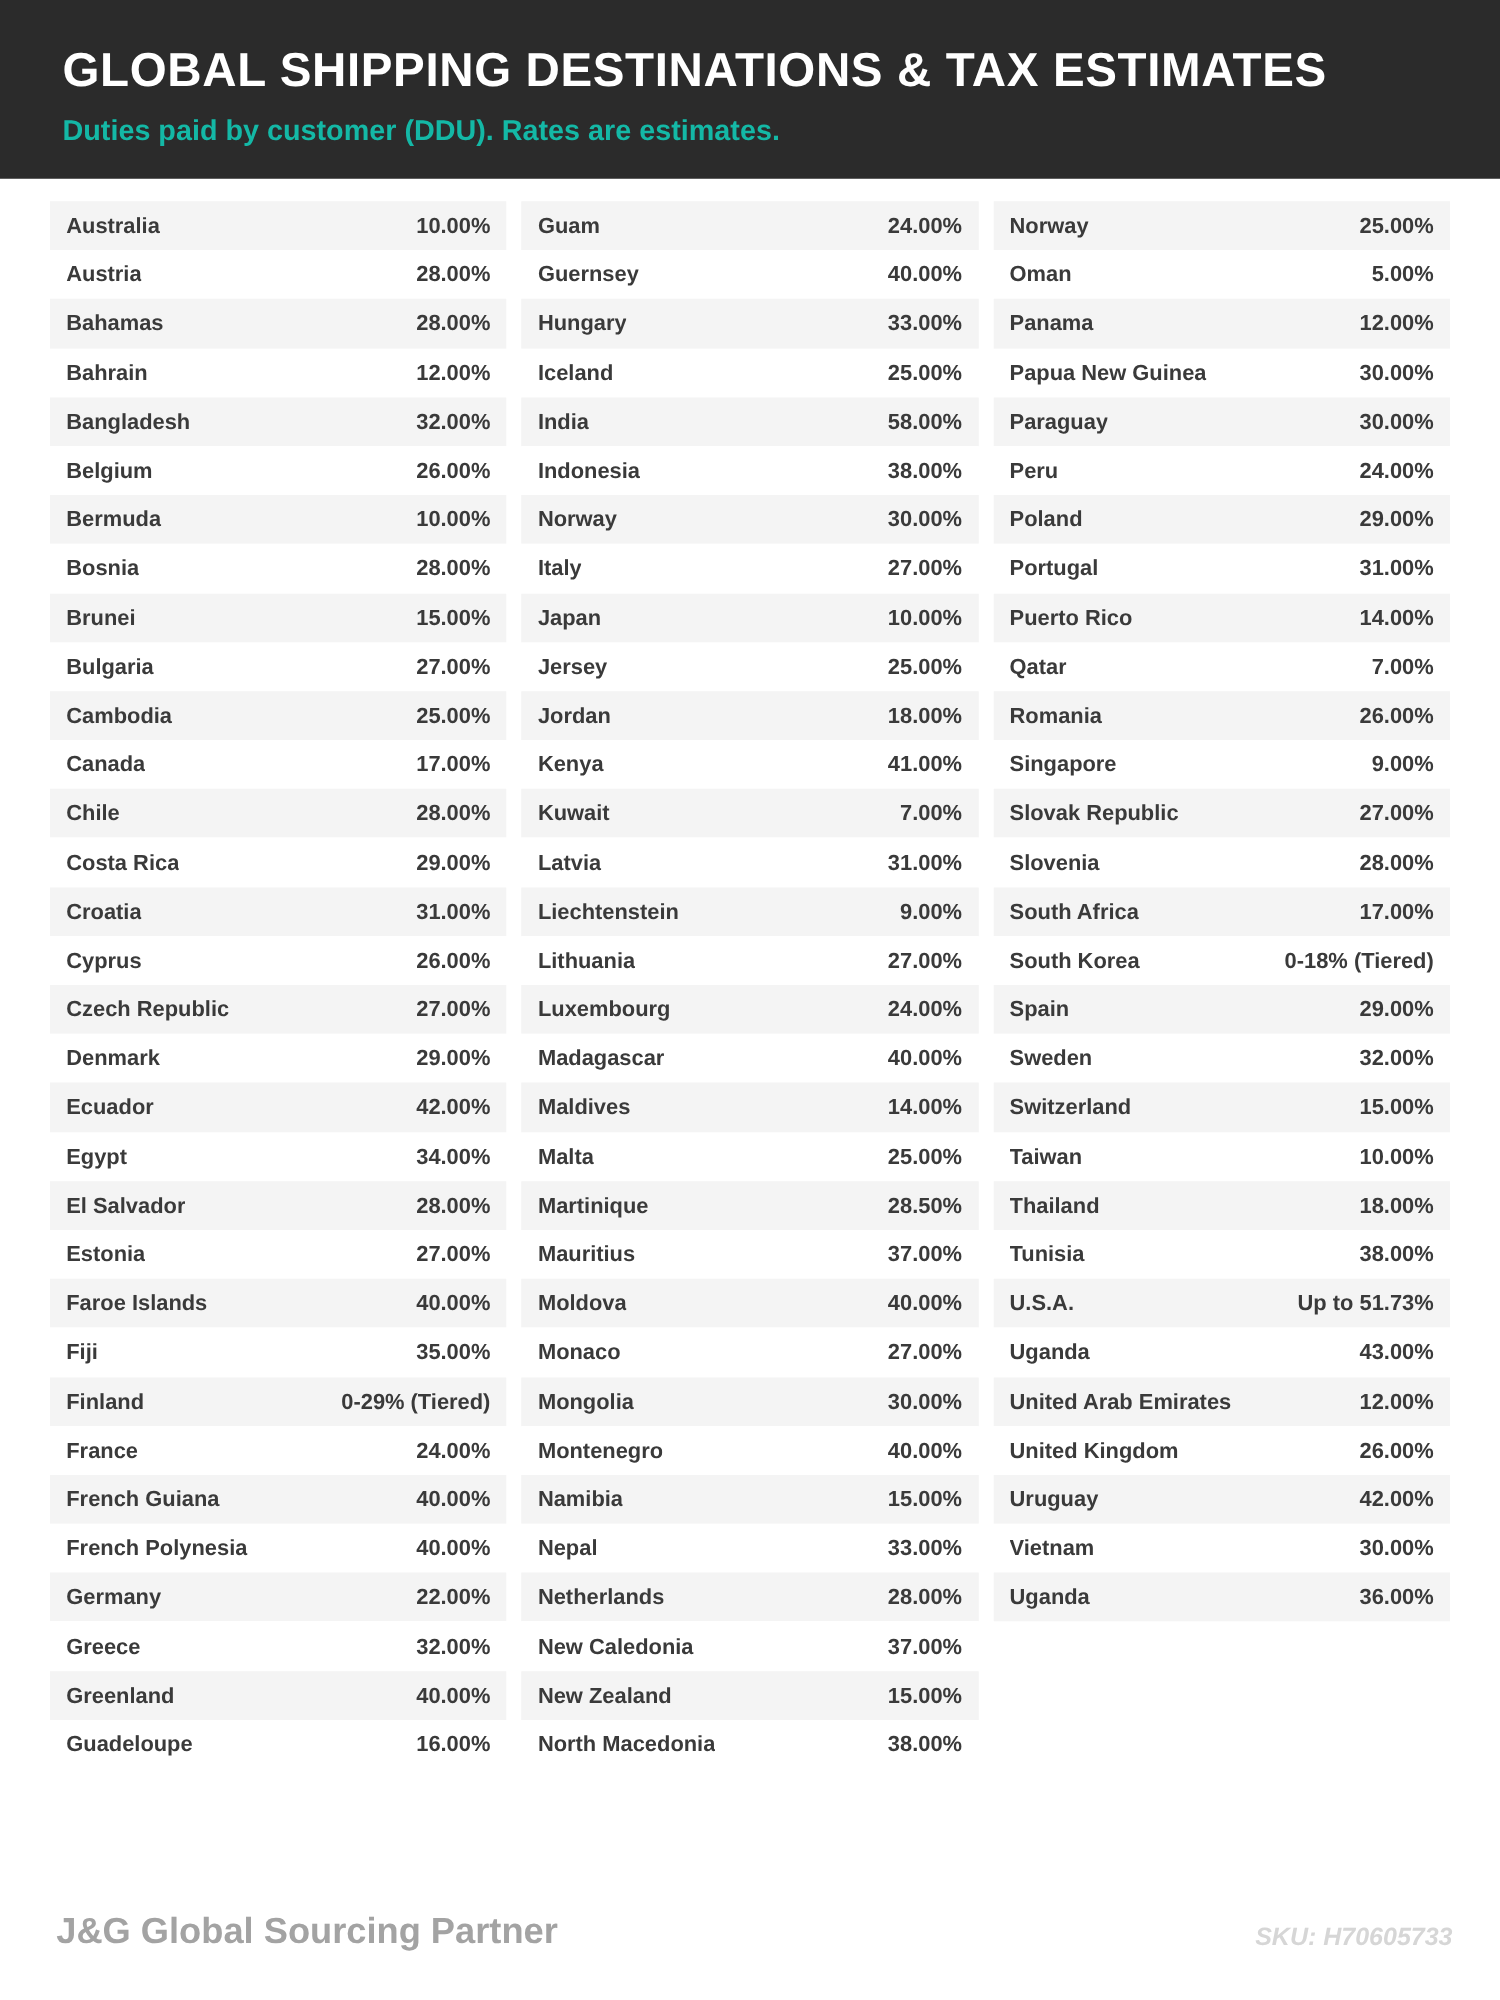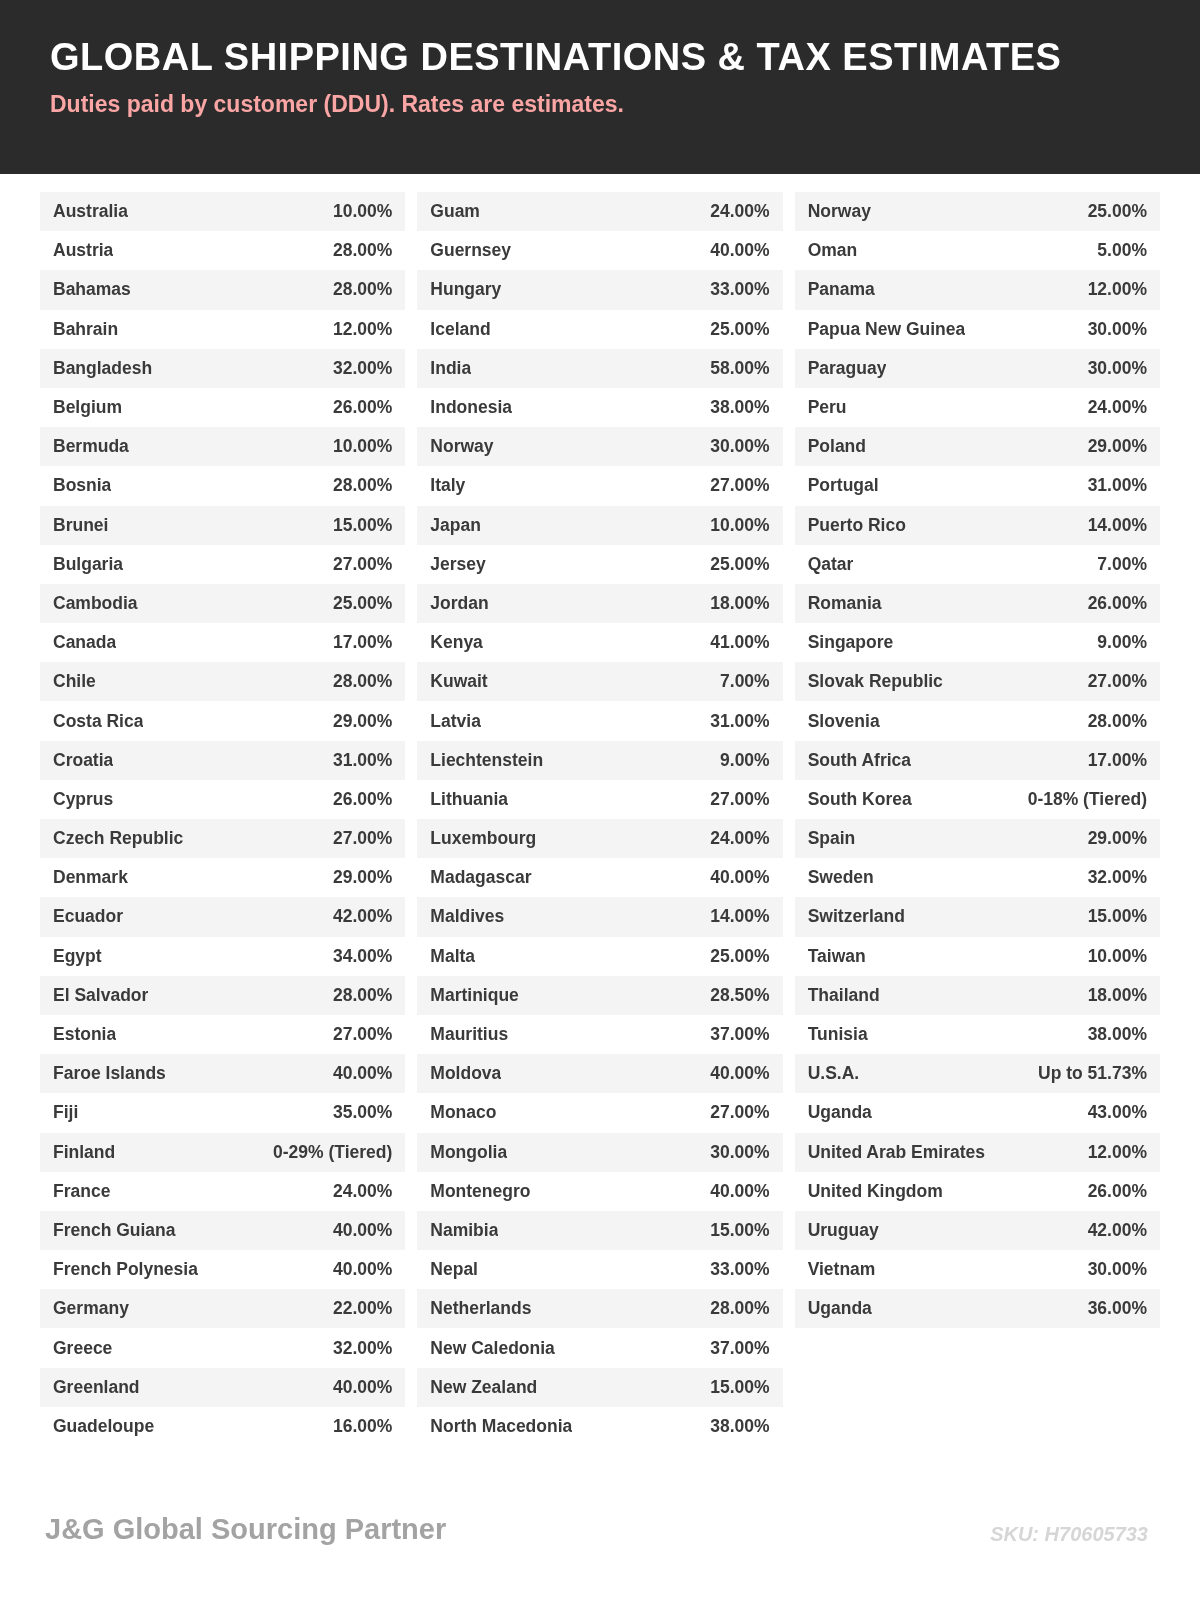--- a/index.html
+++ b/index.html
@@ -9,33 +9,33 @@
     height: 1600px;
     background: #ffffff;
     font-family: "Liberation Sans", sans-serif;
     position: relative;
     overflow: hidden;
   }
   .header {
     background: #2b2b2b;
     color: #ffffff;
     padding: 36px 50px 32px 50px;
-    height: 174px;
+    height: 143px;
   }
   .title {
     font-size: 38px;
     font-weight: 700;
     letter-spacing: 0.5px;
     white-space: nowrap;
   }
   .subtitle {
     margin-top: 12px;
     font-size: 23px;
     font-weight: 700;
-    color: #fca5a5;
+    color: #14b8a6;
   }
   .main {
     display: flex;
     gap: 12px;
     padding: 18px 40px 0 40px;
   }
   .col {
     flex: 1;
     min-width: 0;
   }
@@ -56,22 +56,22 @@
     overflow: hidden;
   }
   .rate {
     white-space: nowrap;
     margin-left: 8px;
   }
   .footer {
     position: absolute;
     left: 0;
     right: 0;
-    bottom: 16px;
-    padding: 0 52px 38px 45px;
+    bottom: 0;
+    padding: 0 38px 38px 45px;
     display: flex;
     justify-content: space-between;
     align-items: flex-end;
   }
   .brand {
     color: #a3a3a3;
     font-size: 29px;
     font-weight: 700;
   }
   .sku {

